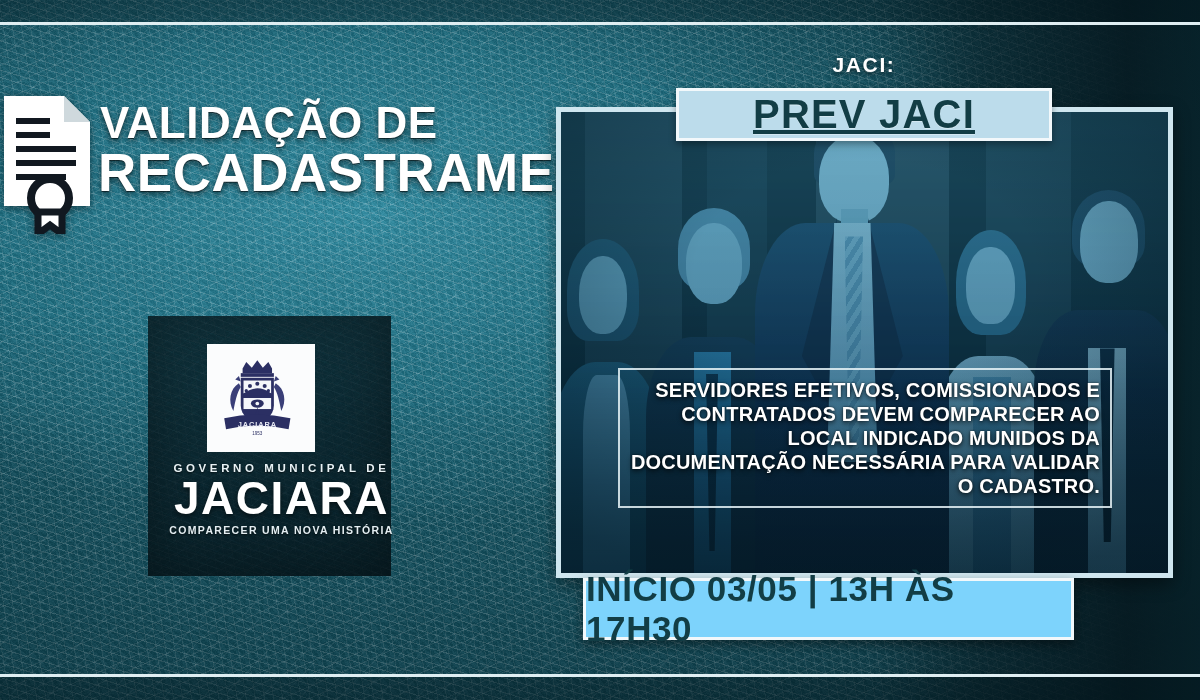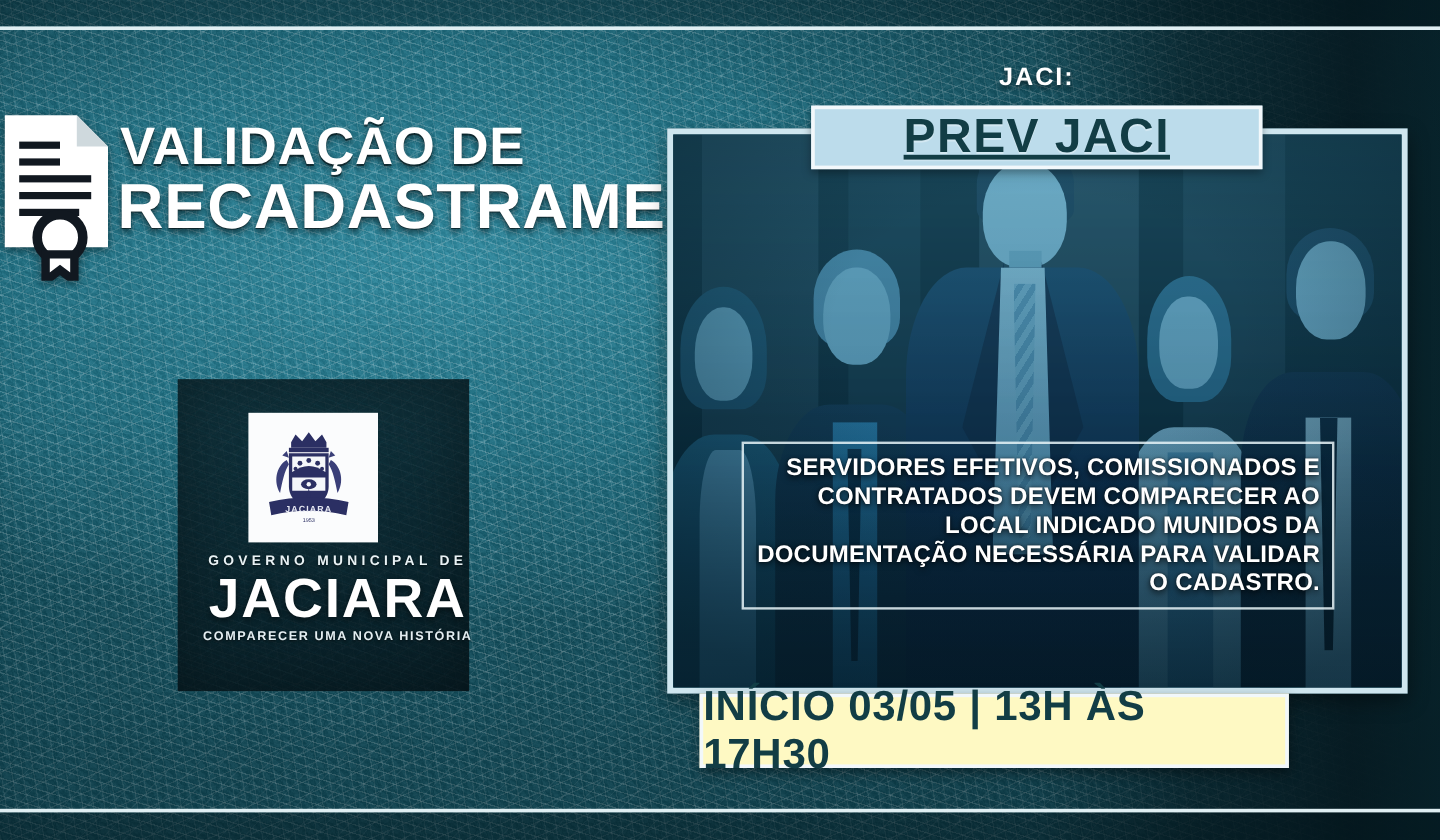--- a/index.html
+++ b/index.html
@@ -228,21 +228,21 @@
   }
   .msg-box p{
     color:#ffffff; font-size:20px; font-weight:800; line-height:1.21;
     text-align:right; letter-spacing:.2px;
     text-shadow:0 2px 5px rgba(0,0,0,.75), 0 0 2px rgba(0,0,0,.6);
   }
 
   
   .time-banner{
     position:absolute; left:583px; top:578px; width:491px; height:62px; z-index:8;
-    background:#fef9c3; border:3px solid #f2f8fb;
+    background:#7dd3fc; border:3px solid #f2f8fb;
     box-shadow:0 4px 10px rgba(0,0,0,.4);
     display:flex; align-items:center; justify-content:center;
   }
   .time-banner span{
     color:#123d45; font-size:35px; font-weight:800; letter-spacing:.6px;
   }
 </style>
 </head>
 <body>
 

